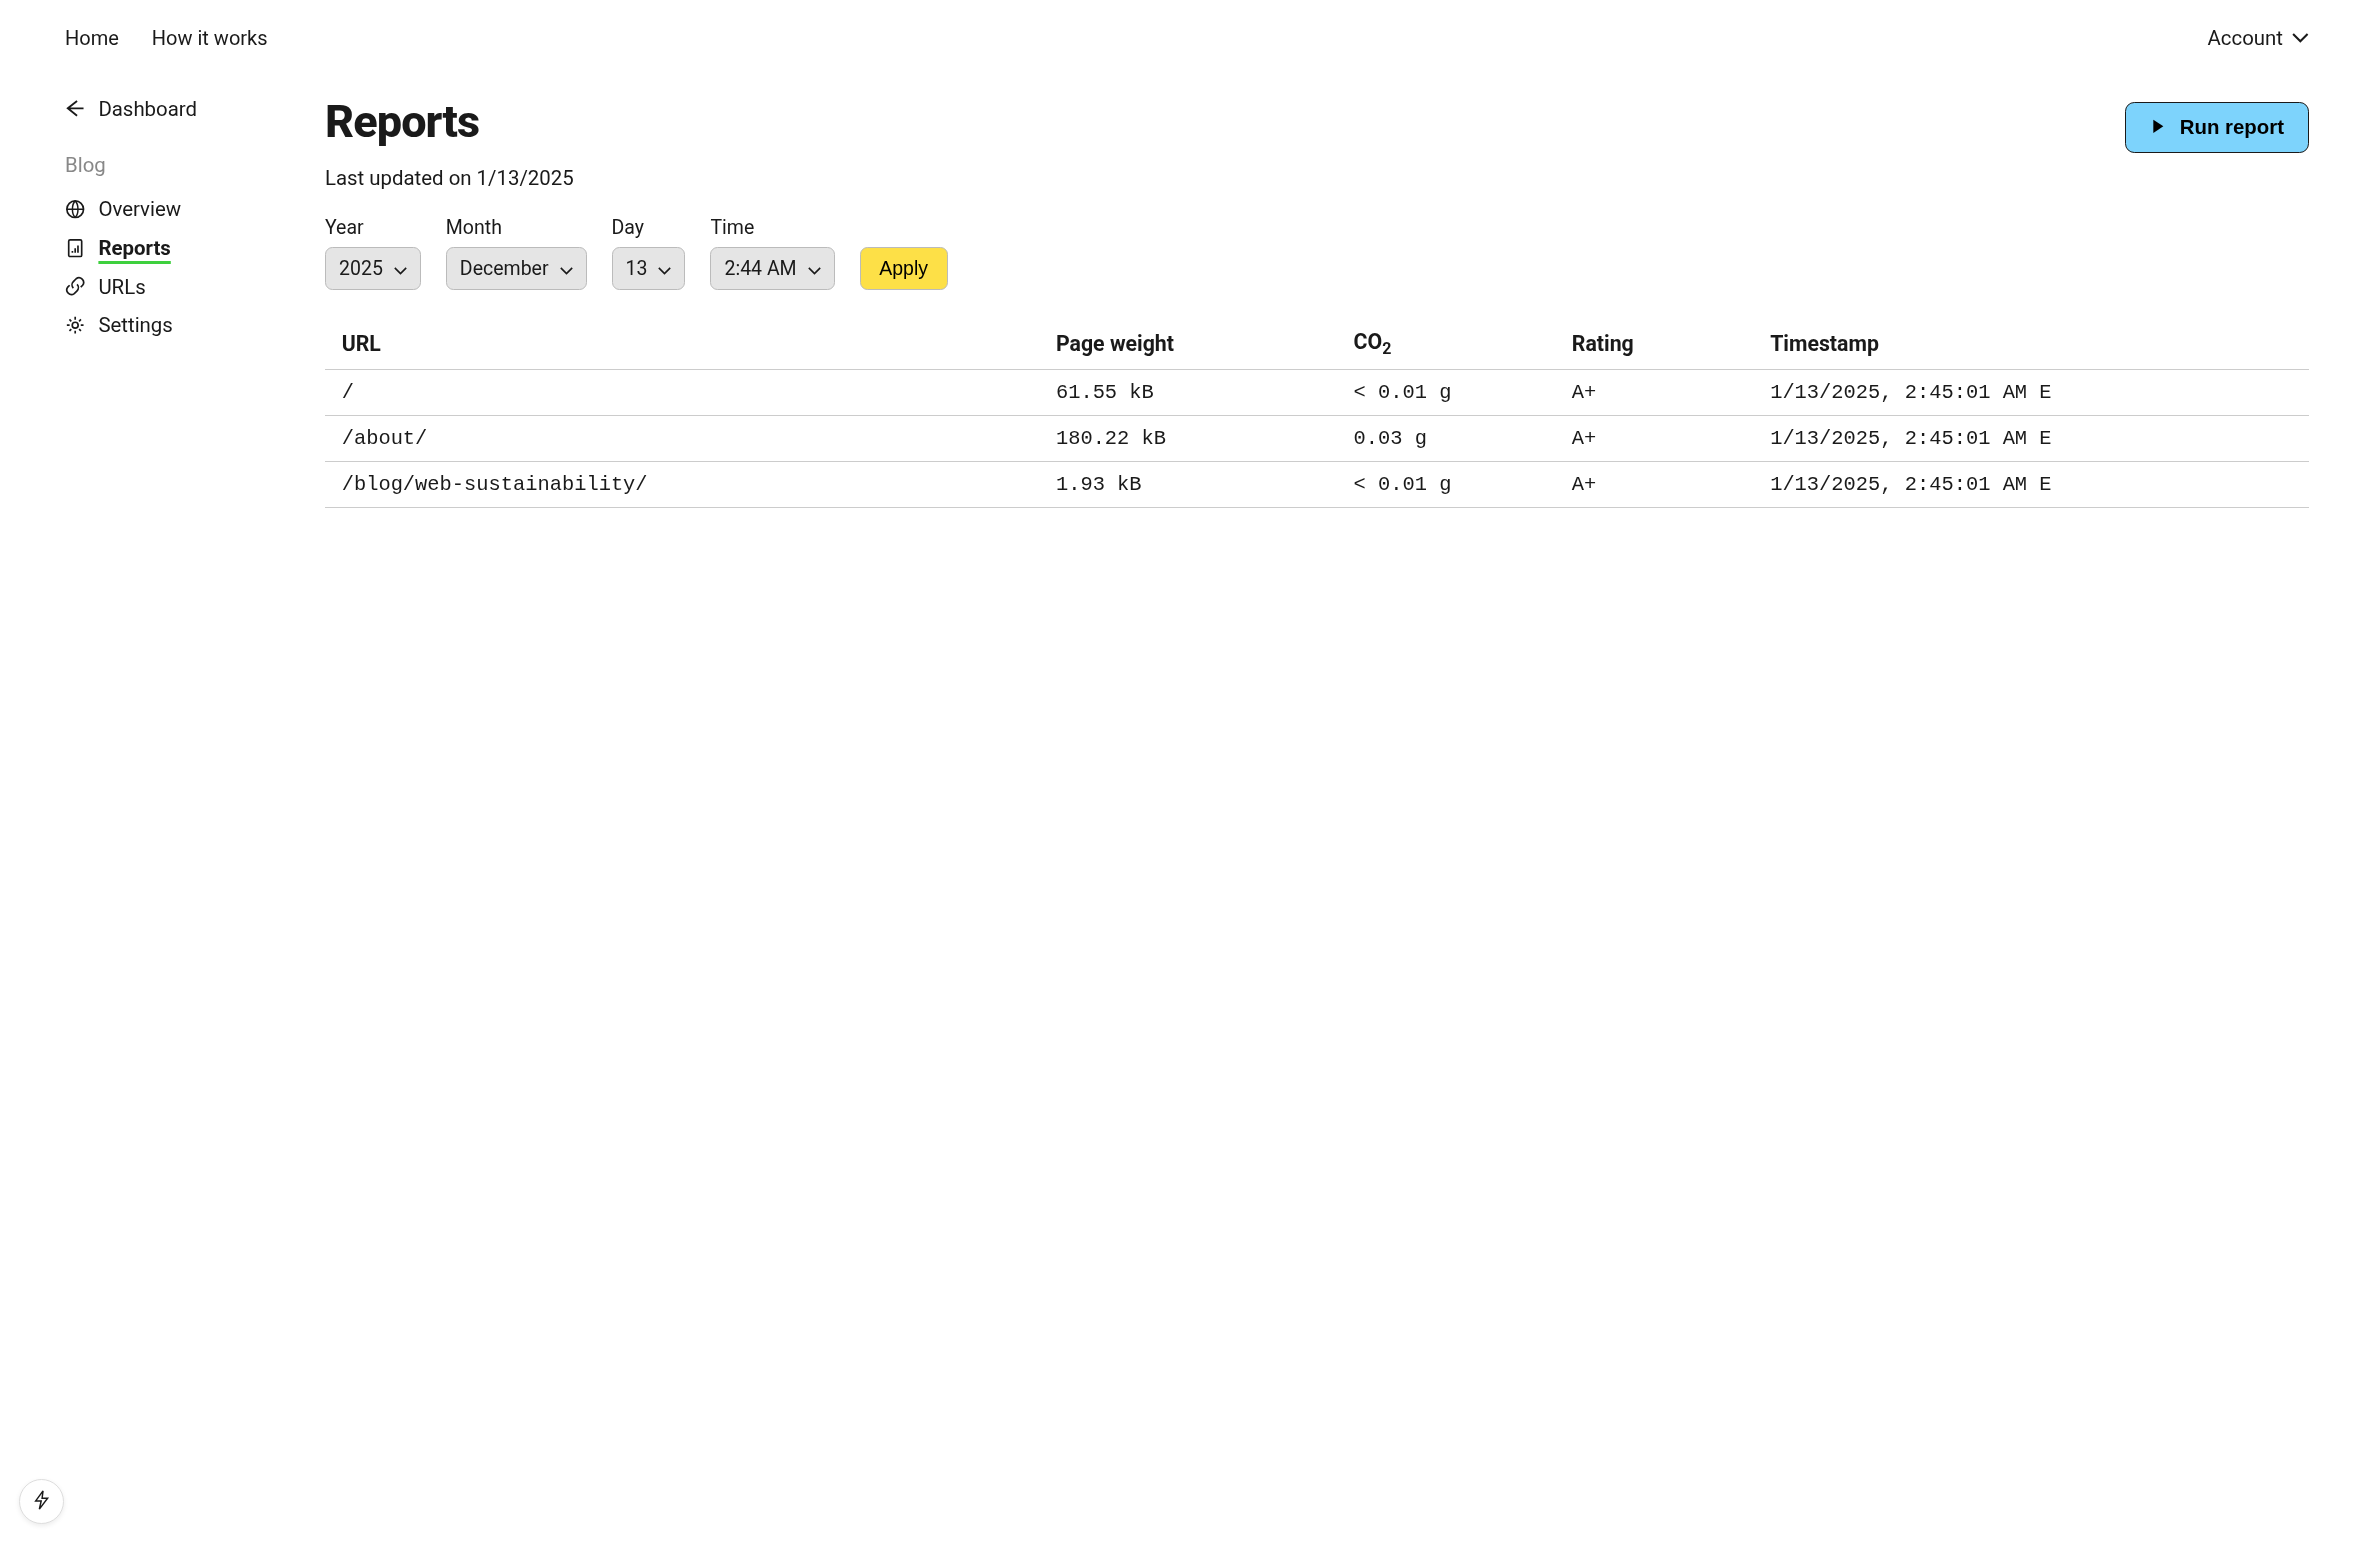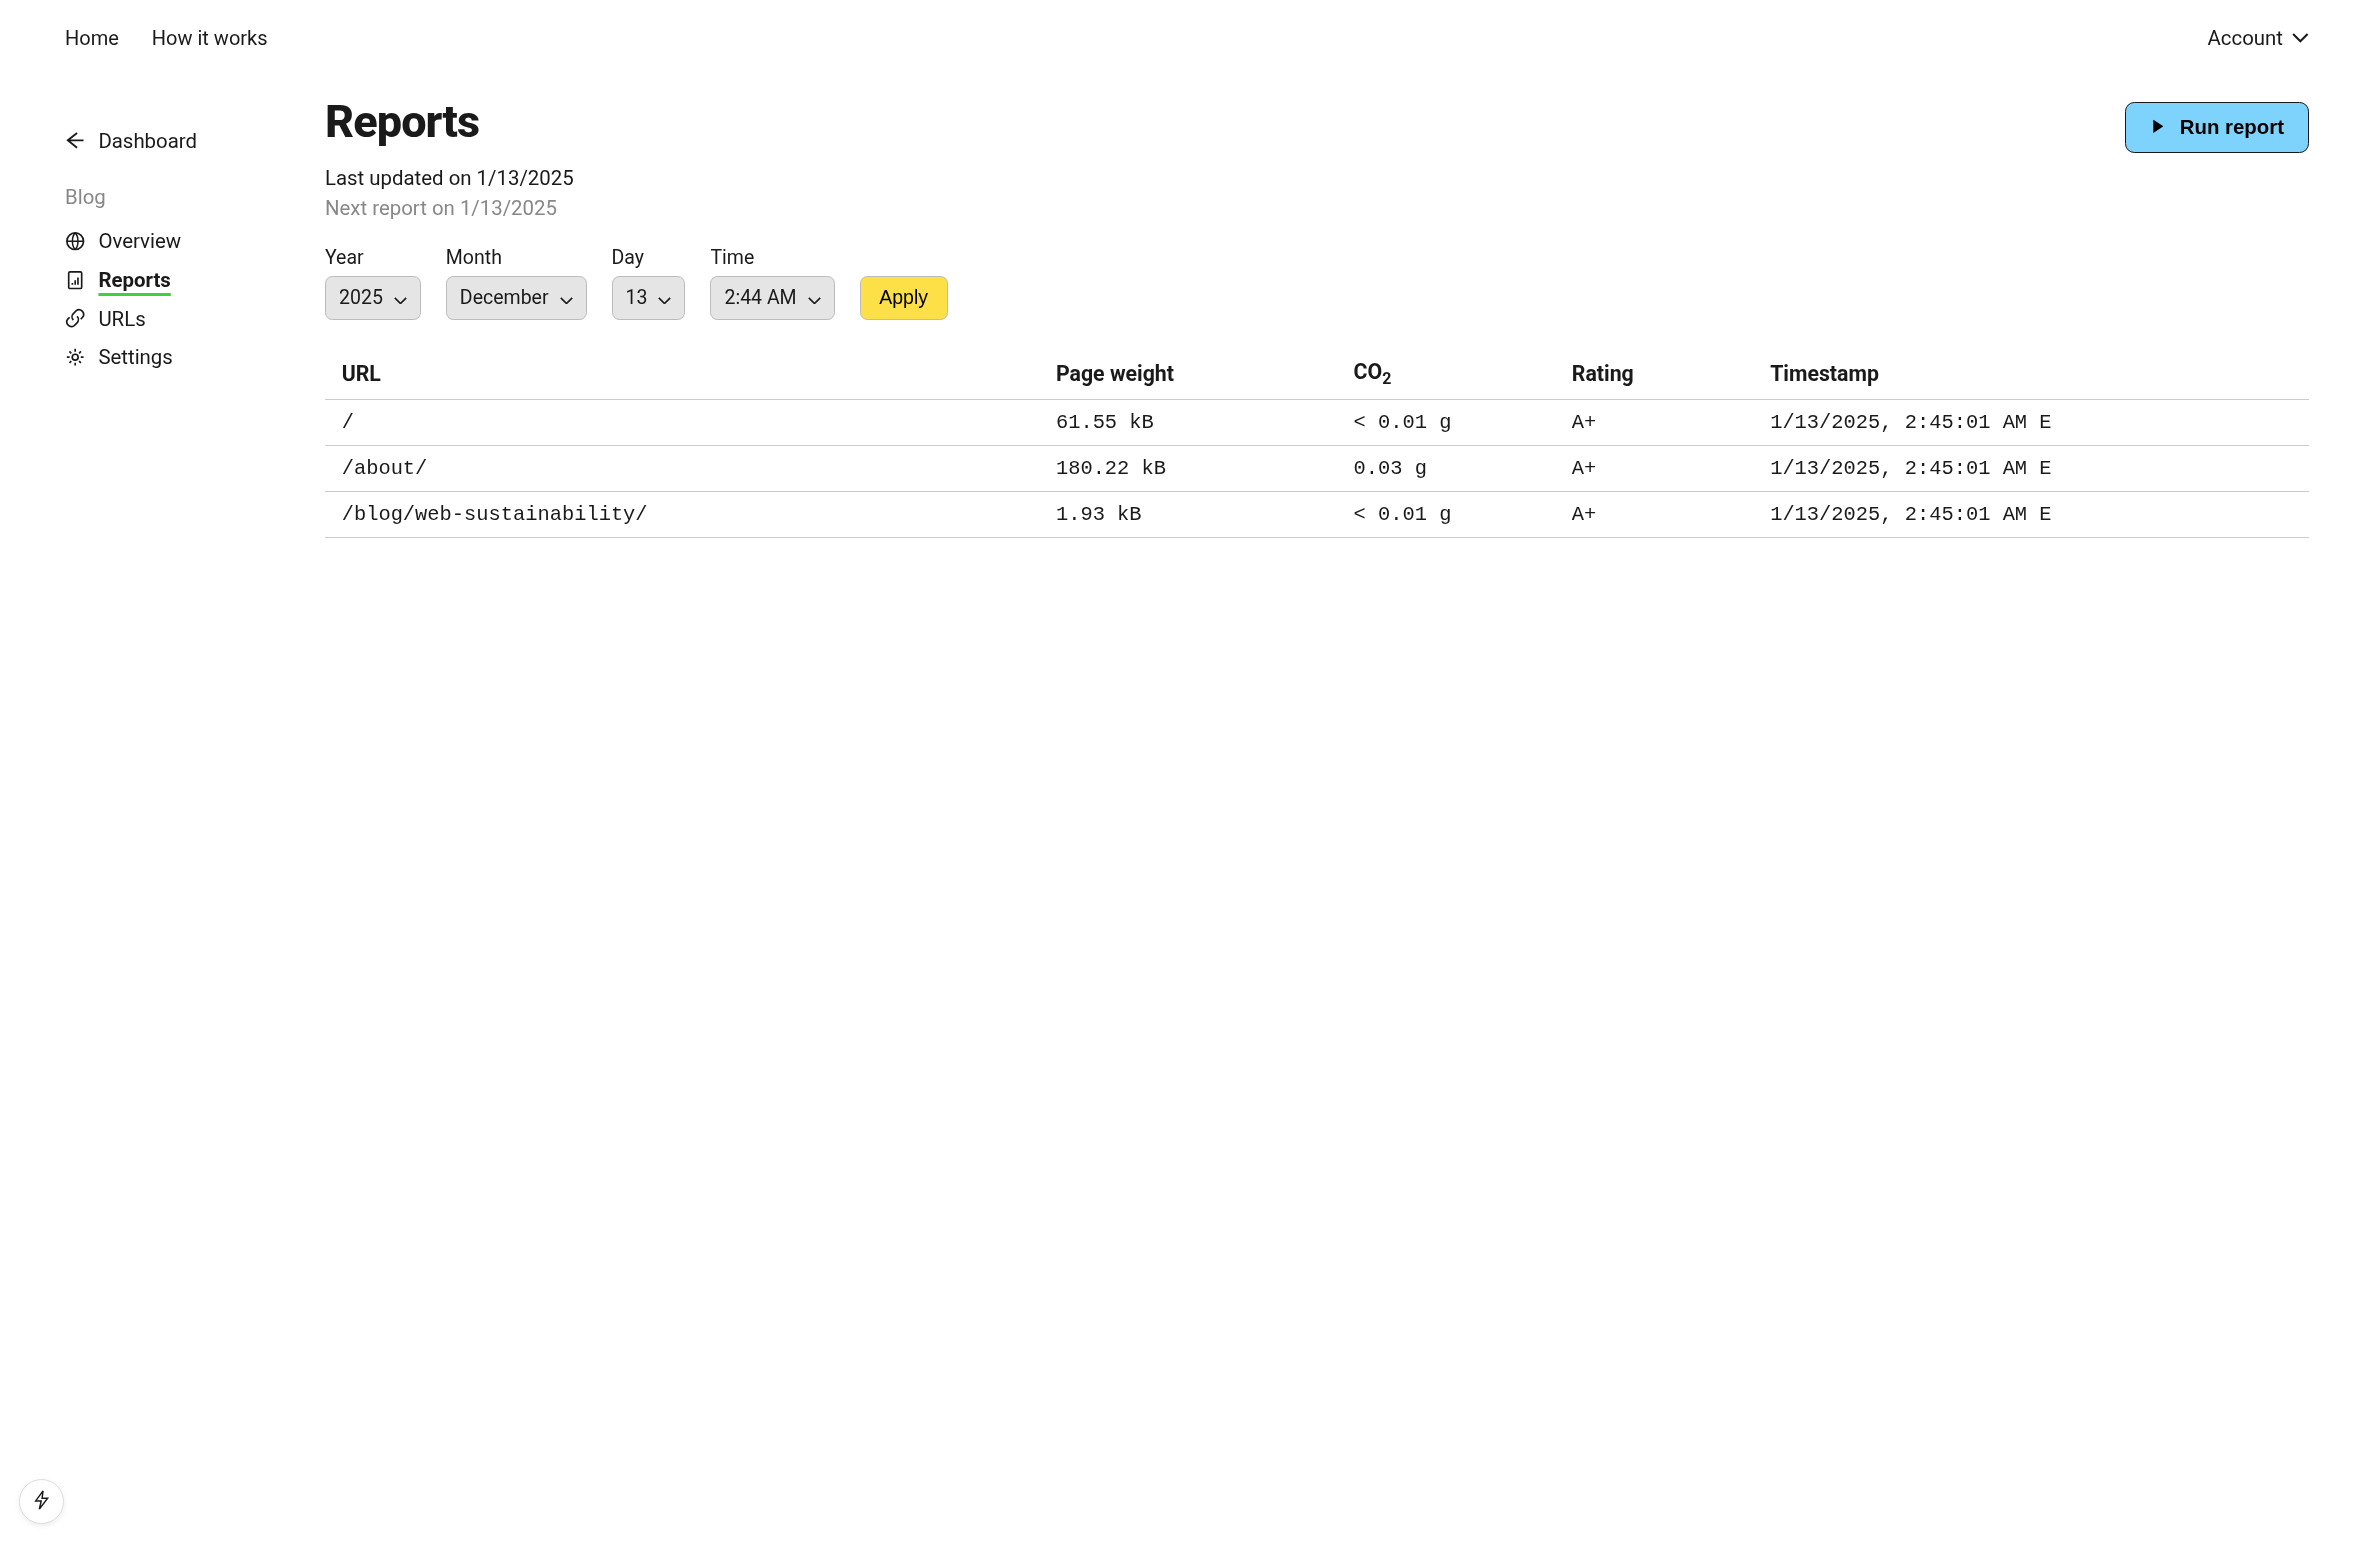--- a/index.html
+++ b/index.html
@@ -46,21 +46,20 @@
     
     
     .layout {
       display: flex;
       padding: 28px 65px 0 65px;
       gap: 74px;
     }
     .sidebar {
       width: 186px;
       flex-shrink: 0;
-      margin-top: 32px;
     }
     .main {
       flex: 1;
       min-width: 0;
     }
     
     
     .sidebar-back {
       display: flex;
       align-items: center;
@@ -320,21 +319,20 @@
         <h1 class="page-title">Reports</h1>
       </div>
       <button class="run-report-btn">
         <span><svg viewBox="0 0 20 20" width="16.7" height="16.7">
               <use href="#play"></use>
             </svg></span>
         <span>Run report</span>
       </button>
     </div>
     <div class="subtitle1">Last updated on 1/13/2025</div>
-    <div class="subtitle2">Next report on 1/13/2025</div>
 
     <div class="filters">
       <div class="filter-group">
         <div class="filter-label">Year</div>
         <div class="select-box">
           <span>2025</span>
           <span><svg viewBox="0 0 16 9" width="13" height="7.4">
                 <use href="#chev-down"></use>
               </svg></span>
         </div>

